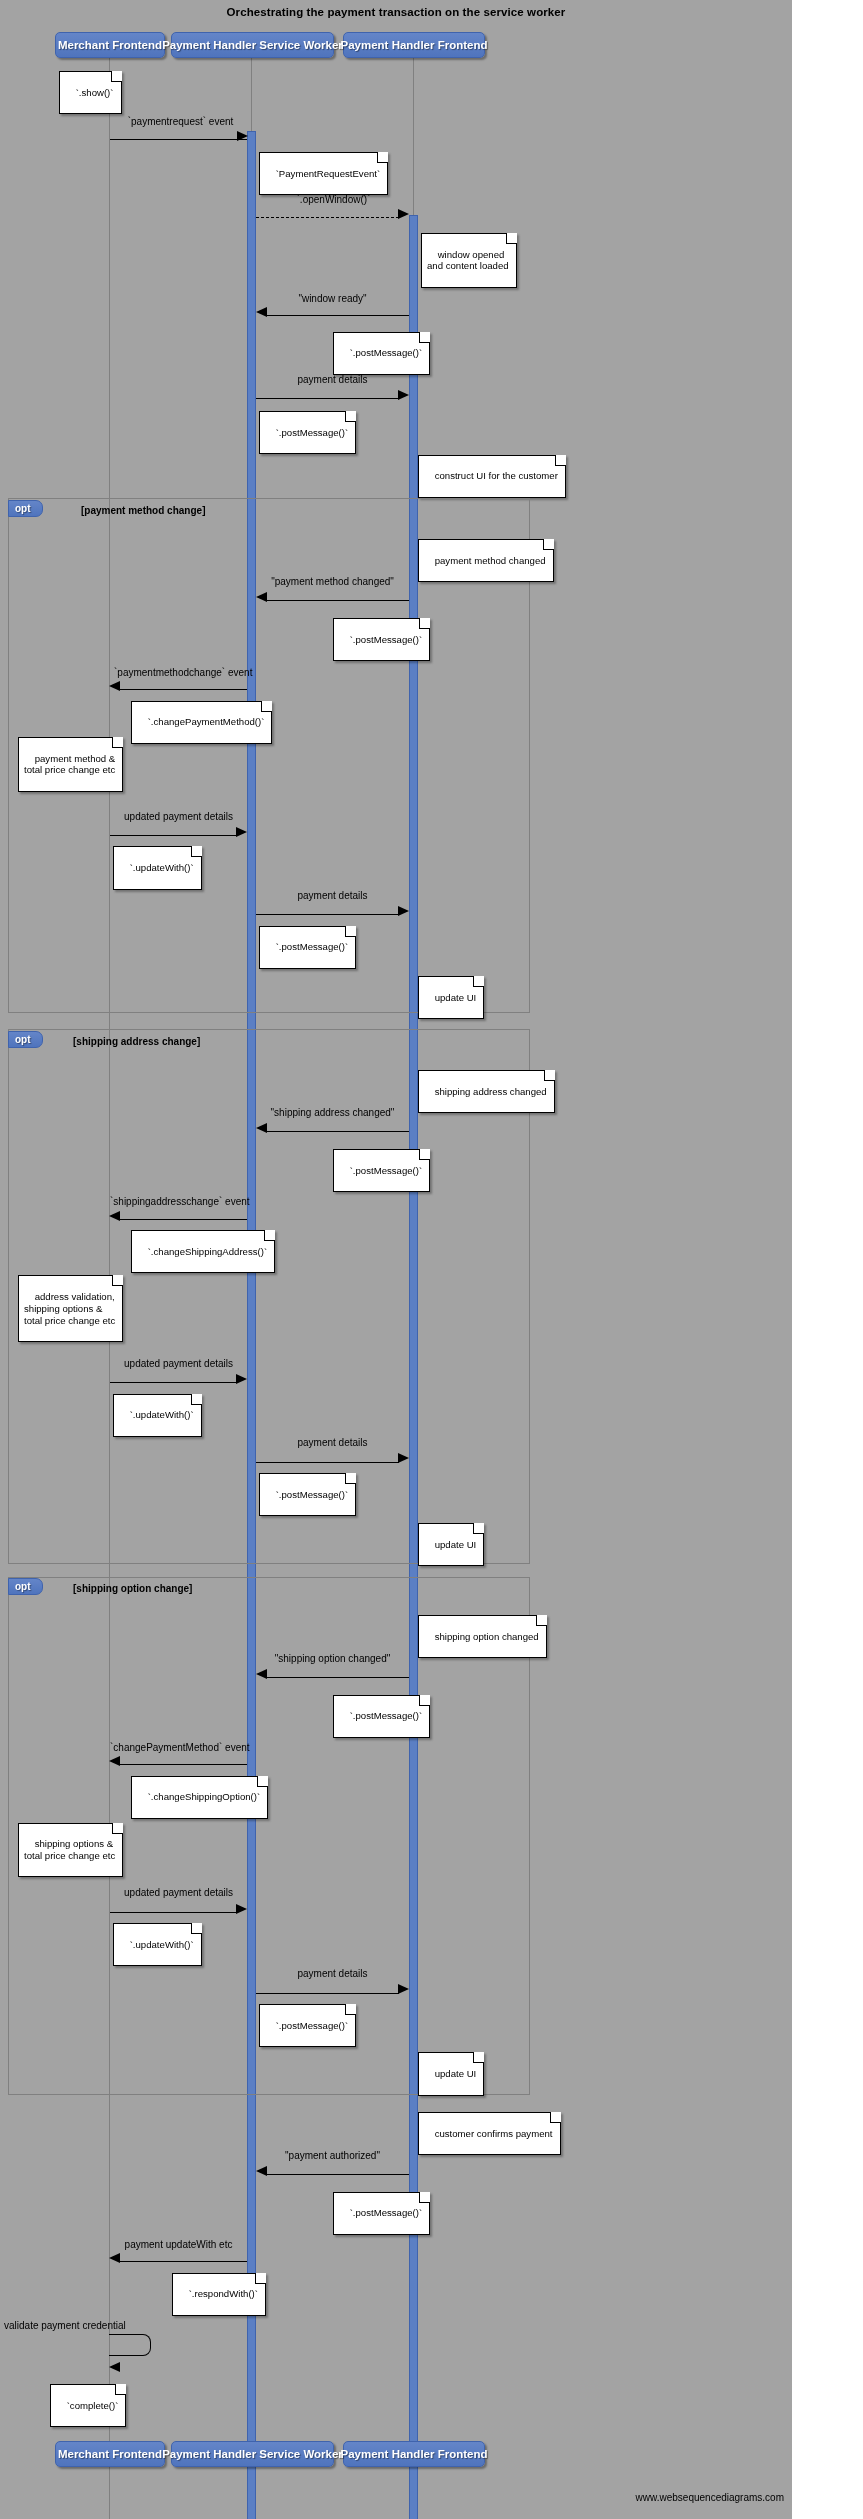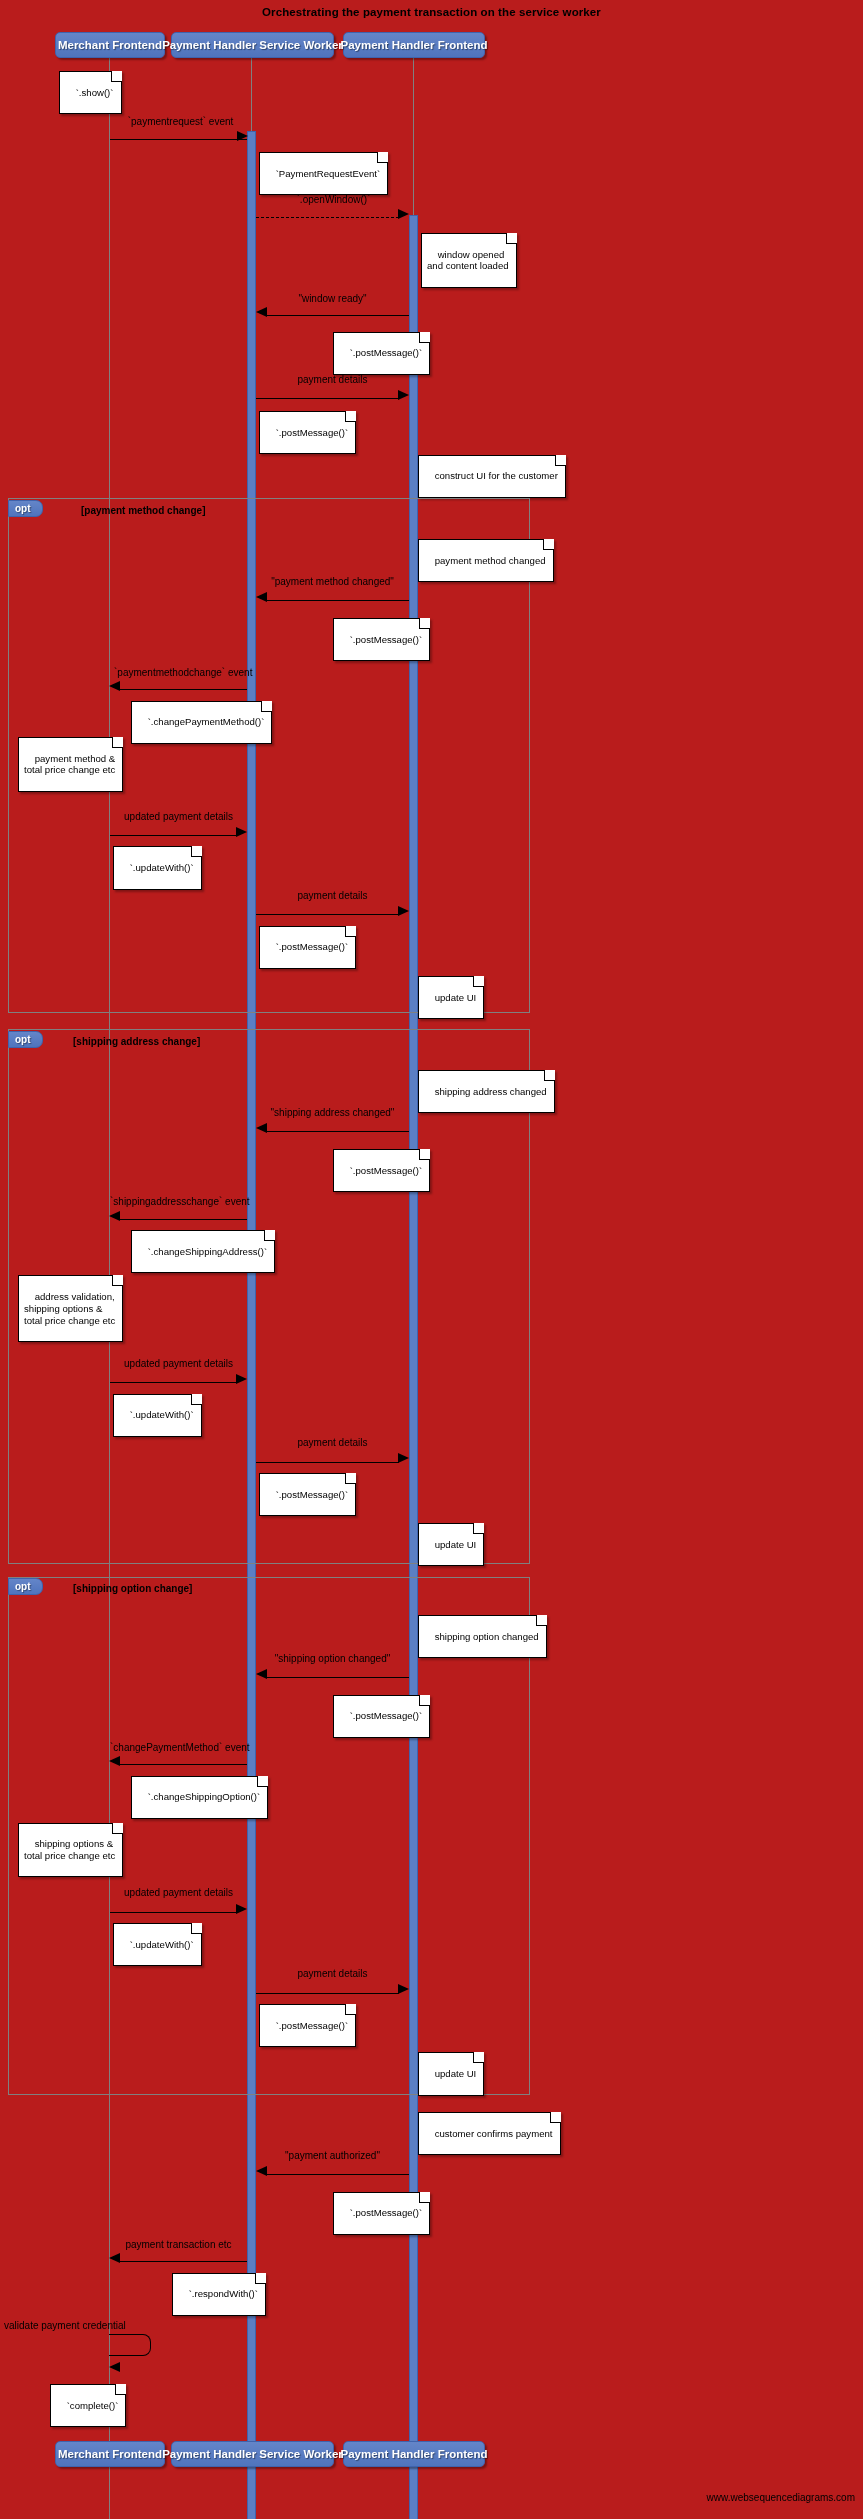--- a/index.html
+++ b/index.html
@@ -2,23 +2,23 @@
 <html><head>
 <meta charset="utf-8">
 <style>
   html,body{margin:0;padding:0;background:#ffffff;}
   body{
     font-family:"Liberation Sans","DejaVu Sans",sans-serif;
     -webkit-font-smoothing:antialiased;
   }
   #canvas{
     position:relative;
-    width:863px;
+    width:792px;
     height:2519px;
-    background:#b91c1c;
+    background:#a3a3a3;
     overflow:hidden;
   }
 
   
   .diagram-title{
     position:absolute;
     left:0; right:0; top:6px;
     text-align:center;
     font-size:11.5px;
     font-weight:bold;
@@ -386,21 +386,21 @@
   </div>
 
   <div class="msg-label" style="left: 256px; top: 2149.6px; width: 153px;">"payment authorized"</div>
   <div class="msg" style="left: 265px; top: 2173.88px; width: 144px;"></div>
   <div class="arrowhead left" style="left: 256px; top: 2165.79px;"></div>
 
   <div class="note dogear-fold" style="left: 333px; top: 2191.69px;">
     <span>`.postMessage()`</span>
   </div>
 
-  <div class="msg-label" style="left: 110px; top: 2238.64px; width: 137px;">payment transaction etc</div>
+  <div class="msg-label" style="left: 110px; top: 2238.64px; width: 137px;">payment updateWith etc</div>
   <div class="msg" style="left: 118px; top: 2261.3px; width: 129px;"></div>
   <div class="arrowhead left" style="left: 109px; top: 2253.21px;"></div>
 
   <div class="note dogear-fold" style="left: 172px; top: 2272.64px;">
     <span>`.respondWith()`</span>
   </div>
 
   <div class="msg-label" style="left: 4px; top: 2319.58px; width: 105px; text-align: right;">validate payment credential</div>
   <div class="selfmsg" style="left: 109px; top: 2334.15px; width: 42px; height: 22px;"></div>
   <div class="arrowhead left" style="left: 109px; top: 2361.67px;"></div>

